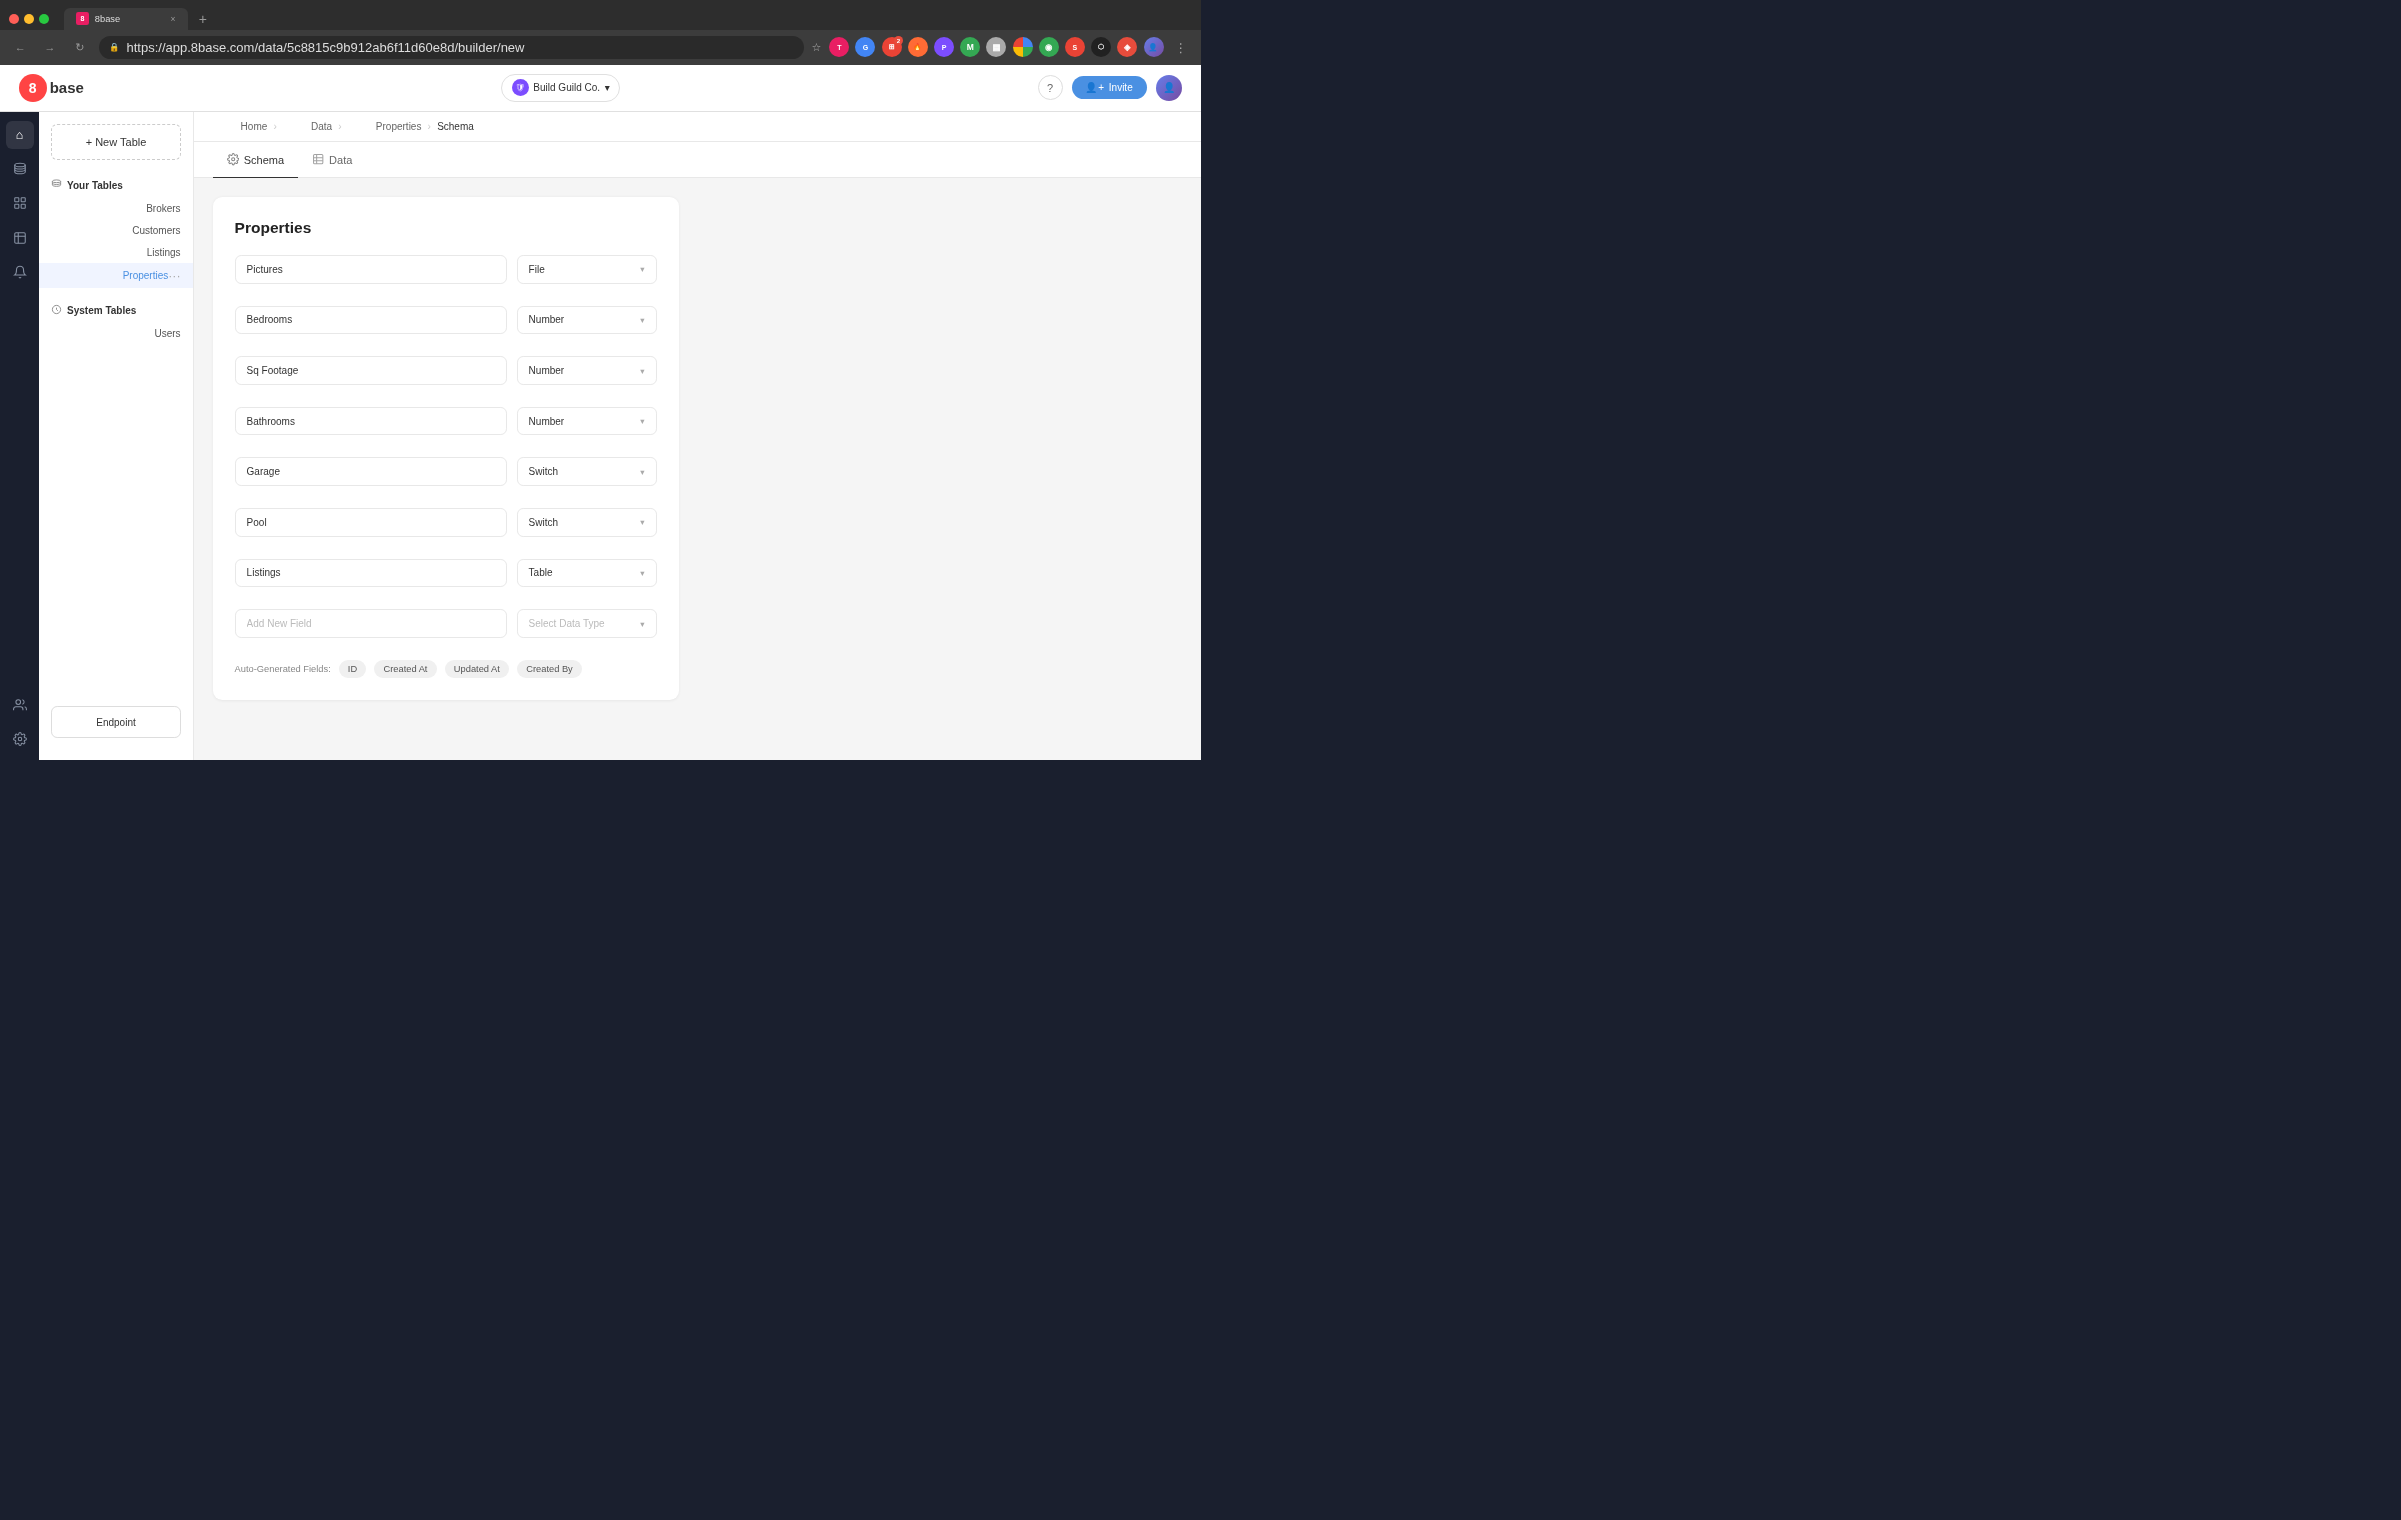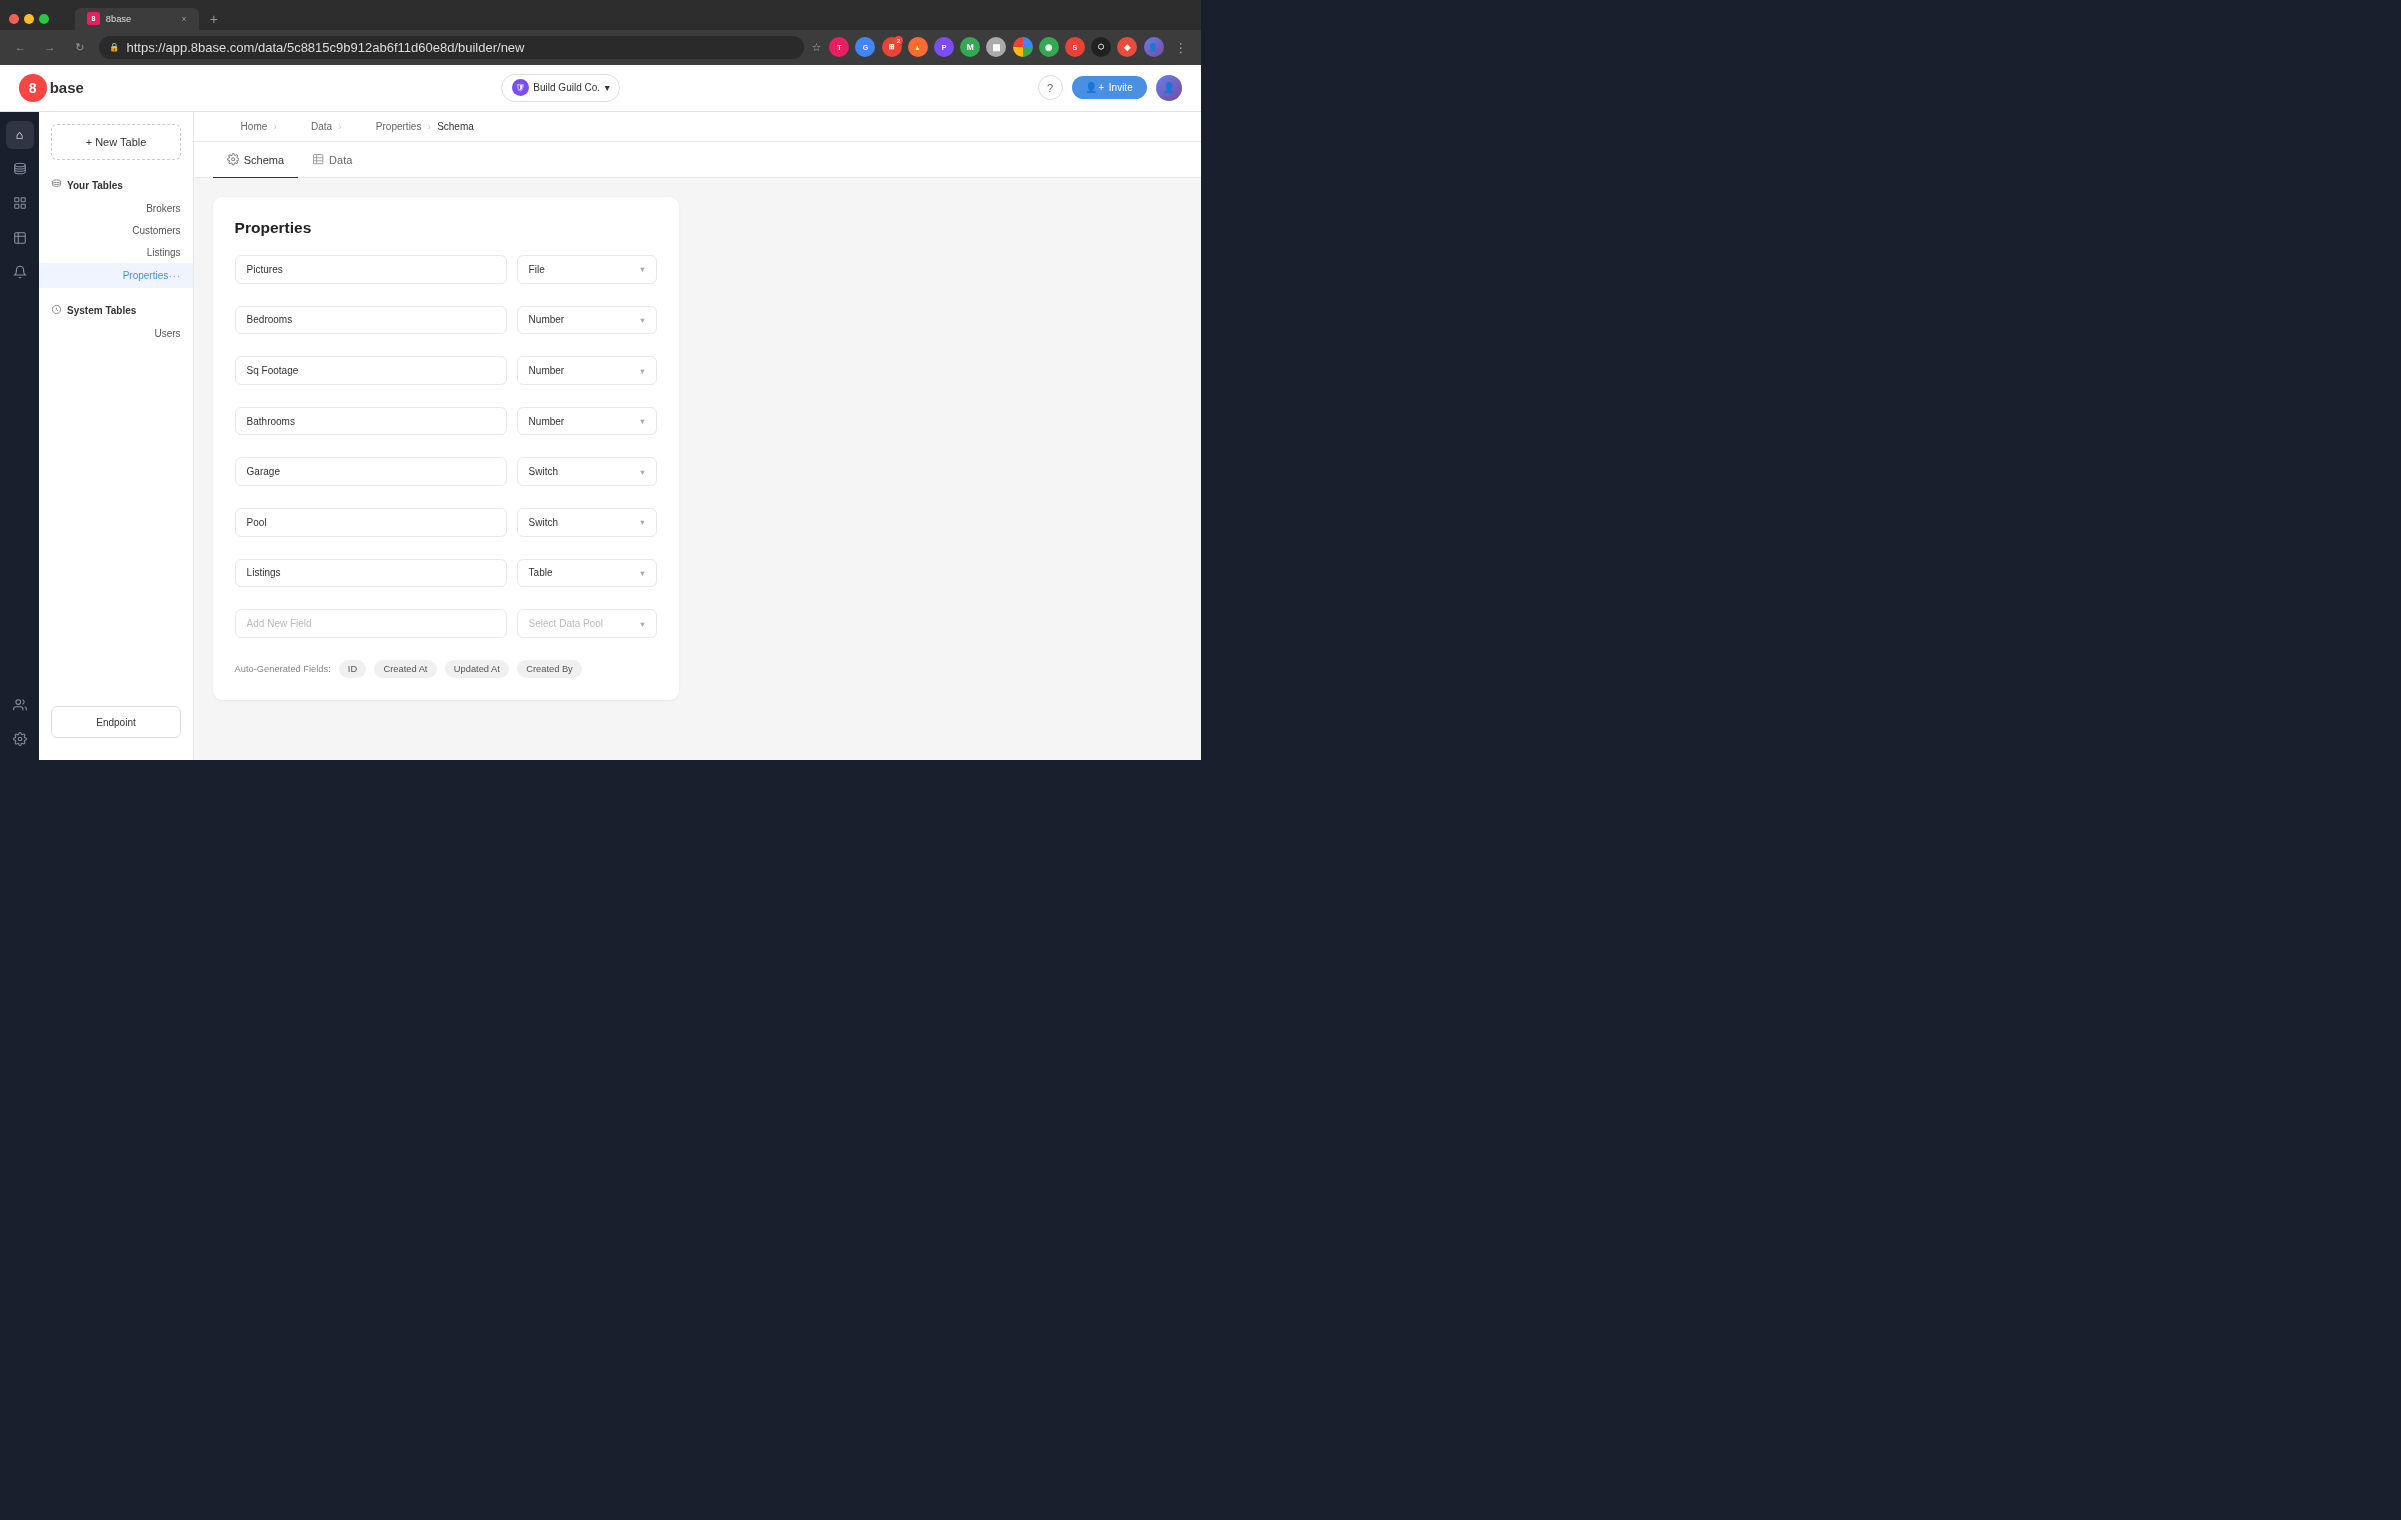--- a/index.html
+++ b/index.html
@@ -6,21 +6,21 @@
     body { font-family: -apple-system, BlinkMacSystemFont, 'Segoe UI', sans-serif; background: #1a1f2e; width: 1201px; height: 760px; overflow: hidden; }
 
     
     .browser-chrome { background: #2d2d2d; width: 100%; }
     .browser-titlebar { display: flex; align-items: center; padding: 7.8px 9.3px 0; gap: 6.2px; }
     .traffic-lights { display: flex; gap: 4.7px; }
     .traffic-light { width: 10px; height: 10px; border-radius: 50%; }
     .tl-red { background: #ff5f57; }
     .tl-yellow { background: #ffbd2e; }
     .tl-green { background: #28c840; }
-    .browser-tab { background: #3c3c3c; border-radius: 6.2px 6.2px 0 0; padding: 4.7px 12.4px; display: flex; align-items: center; gap: 6.2px; min-width: 124px; margin-left: 20px; }
+    .browser-tab { background: #3c3c3c; border-radius: 6.2px 6.2px 0 0; padding: 4.7px 12.4px; display: flex; align-items: center; gap: 6.2px; min-width: 124px; margin-left: 9px; }
     .tab-favicon { width: 12.4px; height: 12.4px; background: #e91e63; border-radius: 2.3px; display: flex; align-items: center; justify-content: center; color: white; font-size: 7px; font-weight: bold; }
     .tab-title { color: #ddd; font-size: 9.3px; }
     .tab-close { color: #999; font-size: 8.5px; margin-left: auto; cursor: pointer; }
     .tab-new { color: #999; font-size: 14px; margin-left: 4.7px; cursor: pointer; }
     .browser-toolbar { background: #3c3c3c; display: flex; align-items: center; padding: 6.2px 9.3px; gap: 7.8px; }
     .nav-btn { width: 22px; height: 22px; border-radius: 50%; display: flex; align-items: center; justify-content: center; color: #999; font-size: 11px; cursor: pointer; }
     .url-bar { flex: 1; background: #2a2a2a; border-radius: 15.5px; padding: 3.9px 11px; display: flex; align-items: center; gap: 6.2px; }
     .url-lock { color: #aaa; font-size: 8.5px; }
     .url-text { color: #ddd; font-size: 13px; }
     .browser-icons { display: flex; gap: 6.2px; align-items: center; }
@@ -353,21 +353,21 @@
             <input class="field-name-input" type="text" value="Listings" style="">
             <div class="field-type-select">
               <span>Table</span>
               <span class="select-chevron">▾</span>
             </div>
           </div>
 
           <div class="field-row">
             <input class="field-name-input" type="text" style="color: rgb(187, 187, 187);" placeholder="Add New Field">
             <div class="field-type-select placeholder">
-              <span>Select Data Pool</span>
+              <span>Select Data Type</span>
               <span class="select-chevron">▾</span>
             </div>
           </div>
 
           <div class="auto-fields">
             <span class="auto-label">Auto-Generated Fields:</span>
             <span class="auto-badge">ID</span>
             <span class="auto-badge">Created At</span>
             <span class="auto-badge">Updated At</span>
             <span class="auto-badge">Created By</span>

